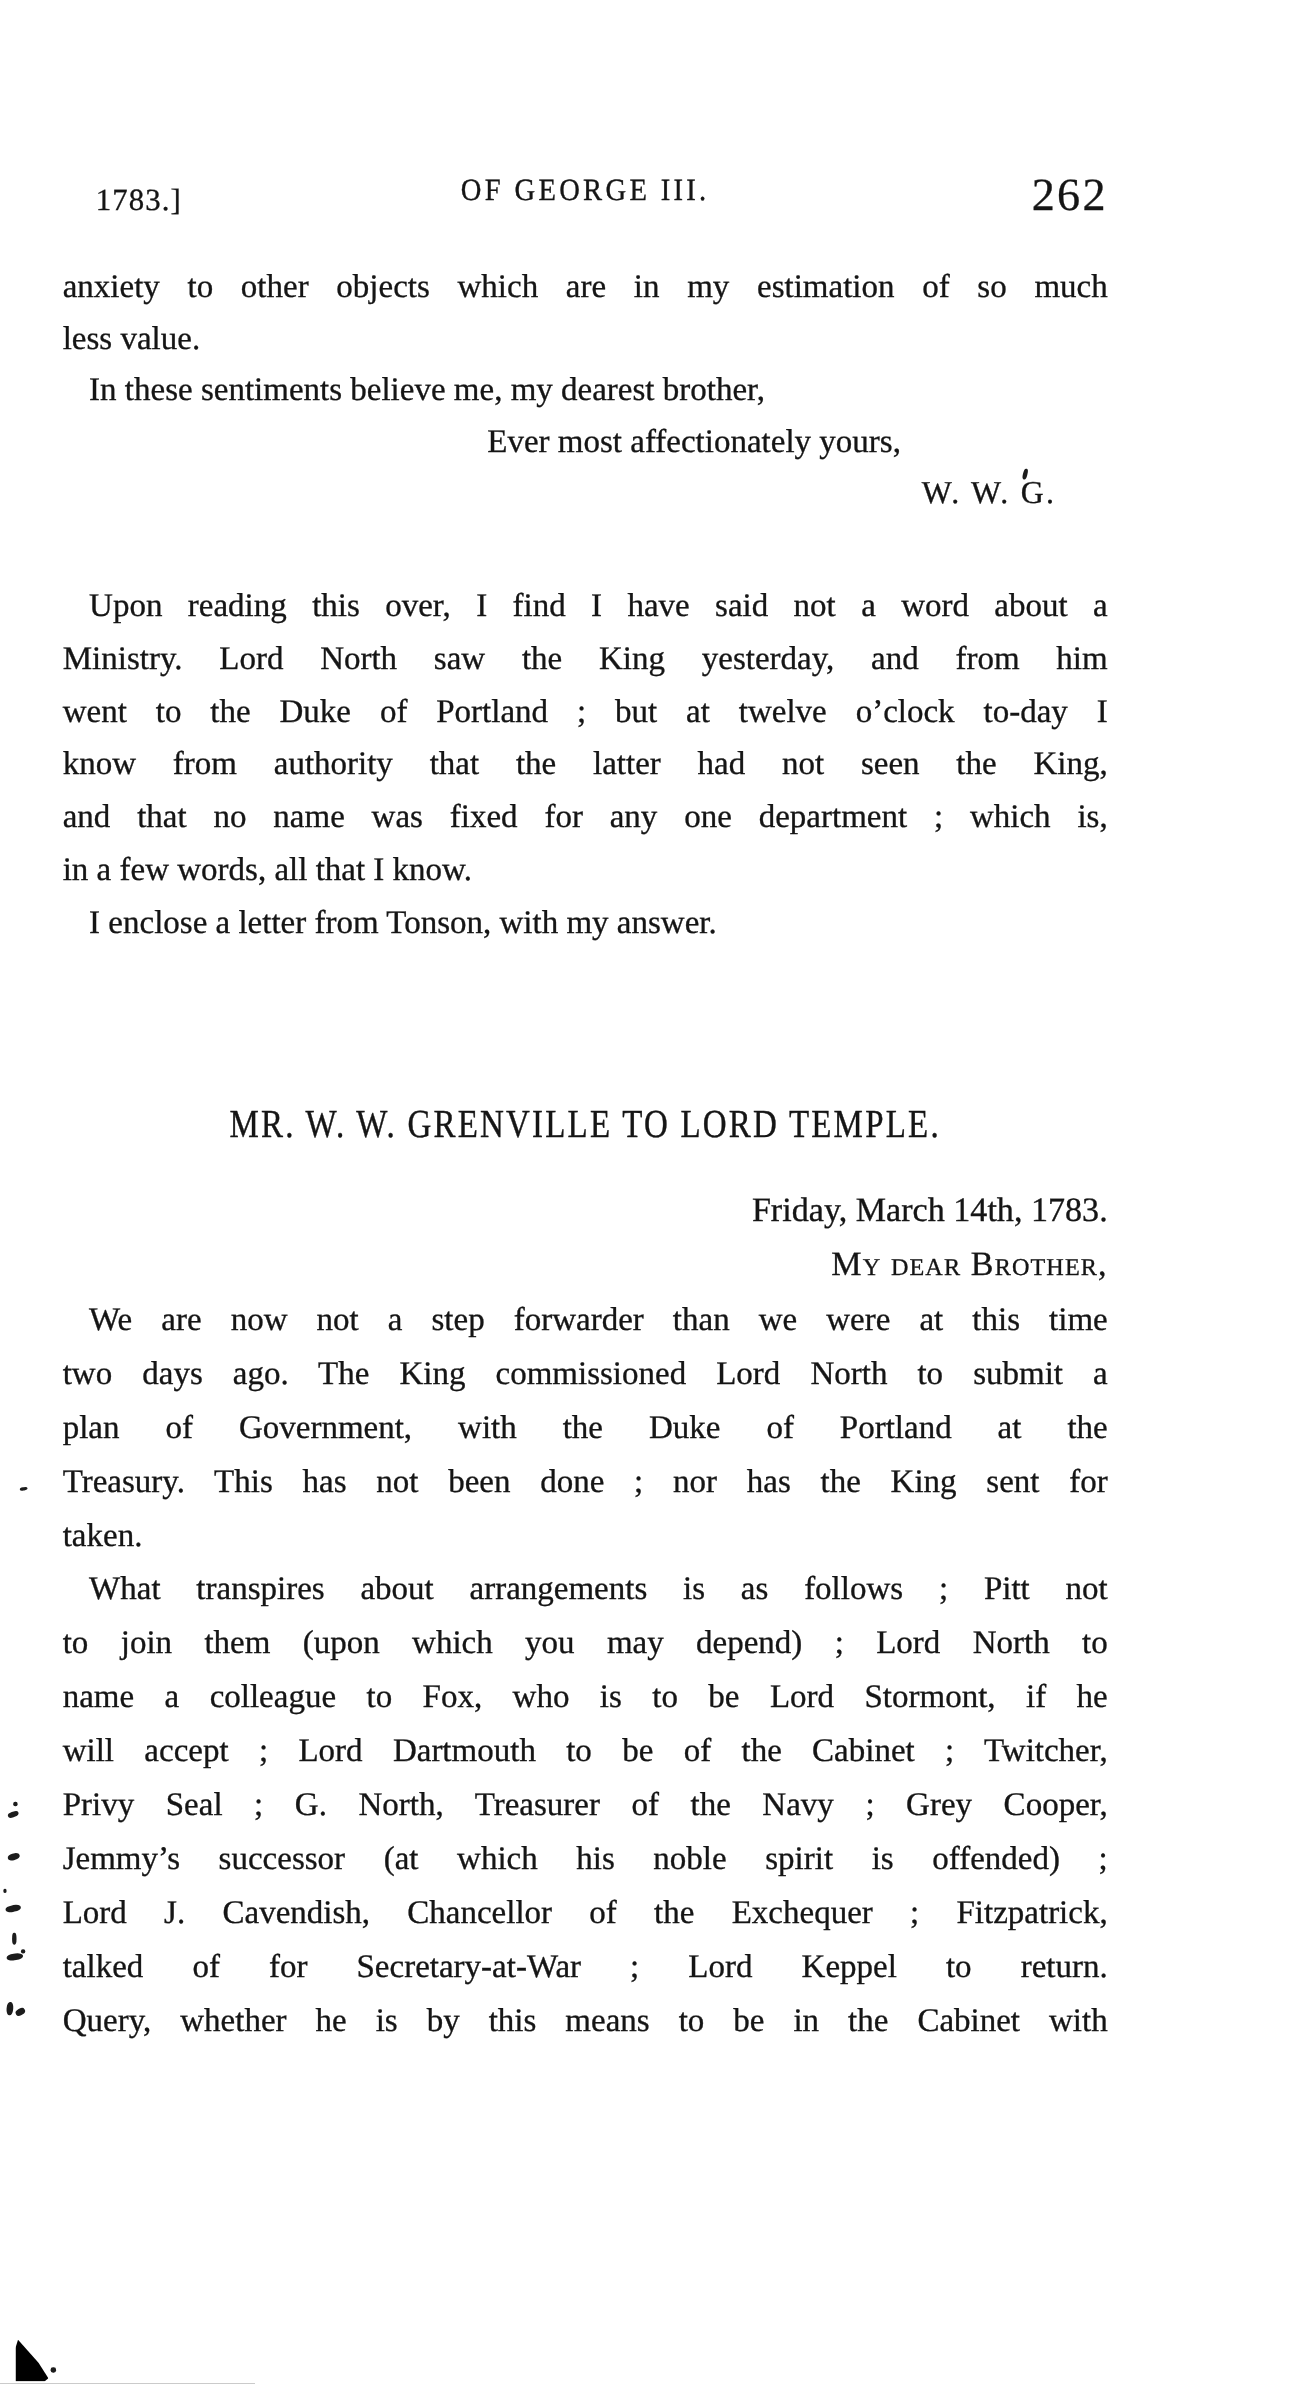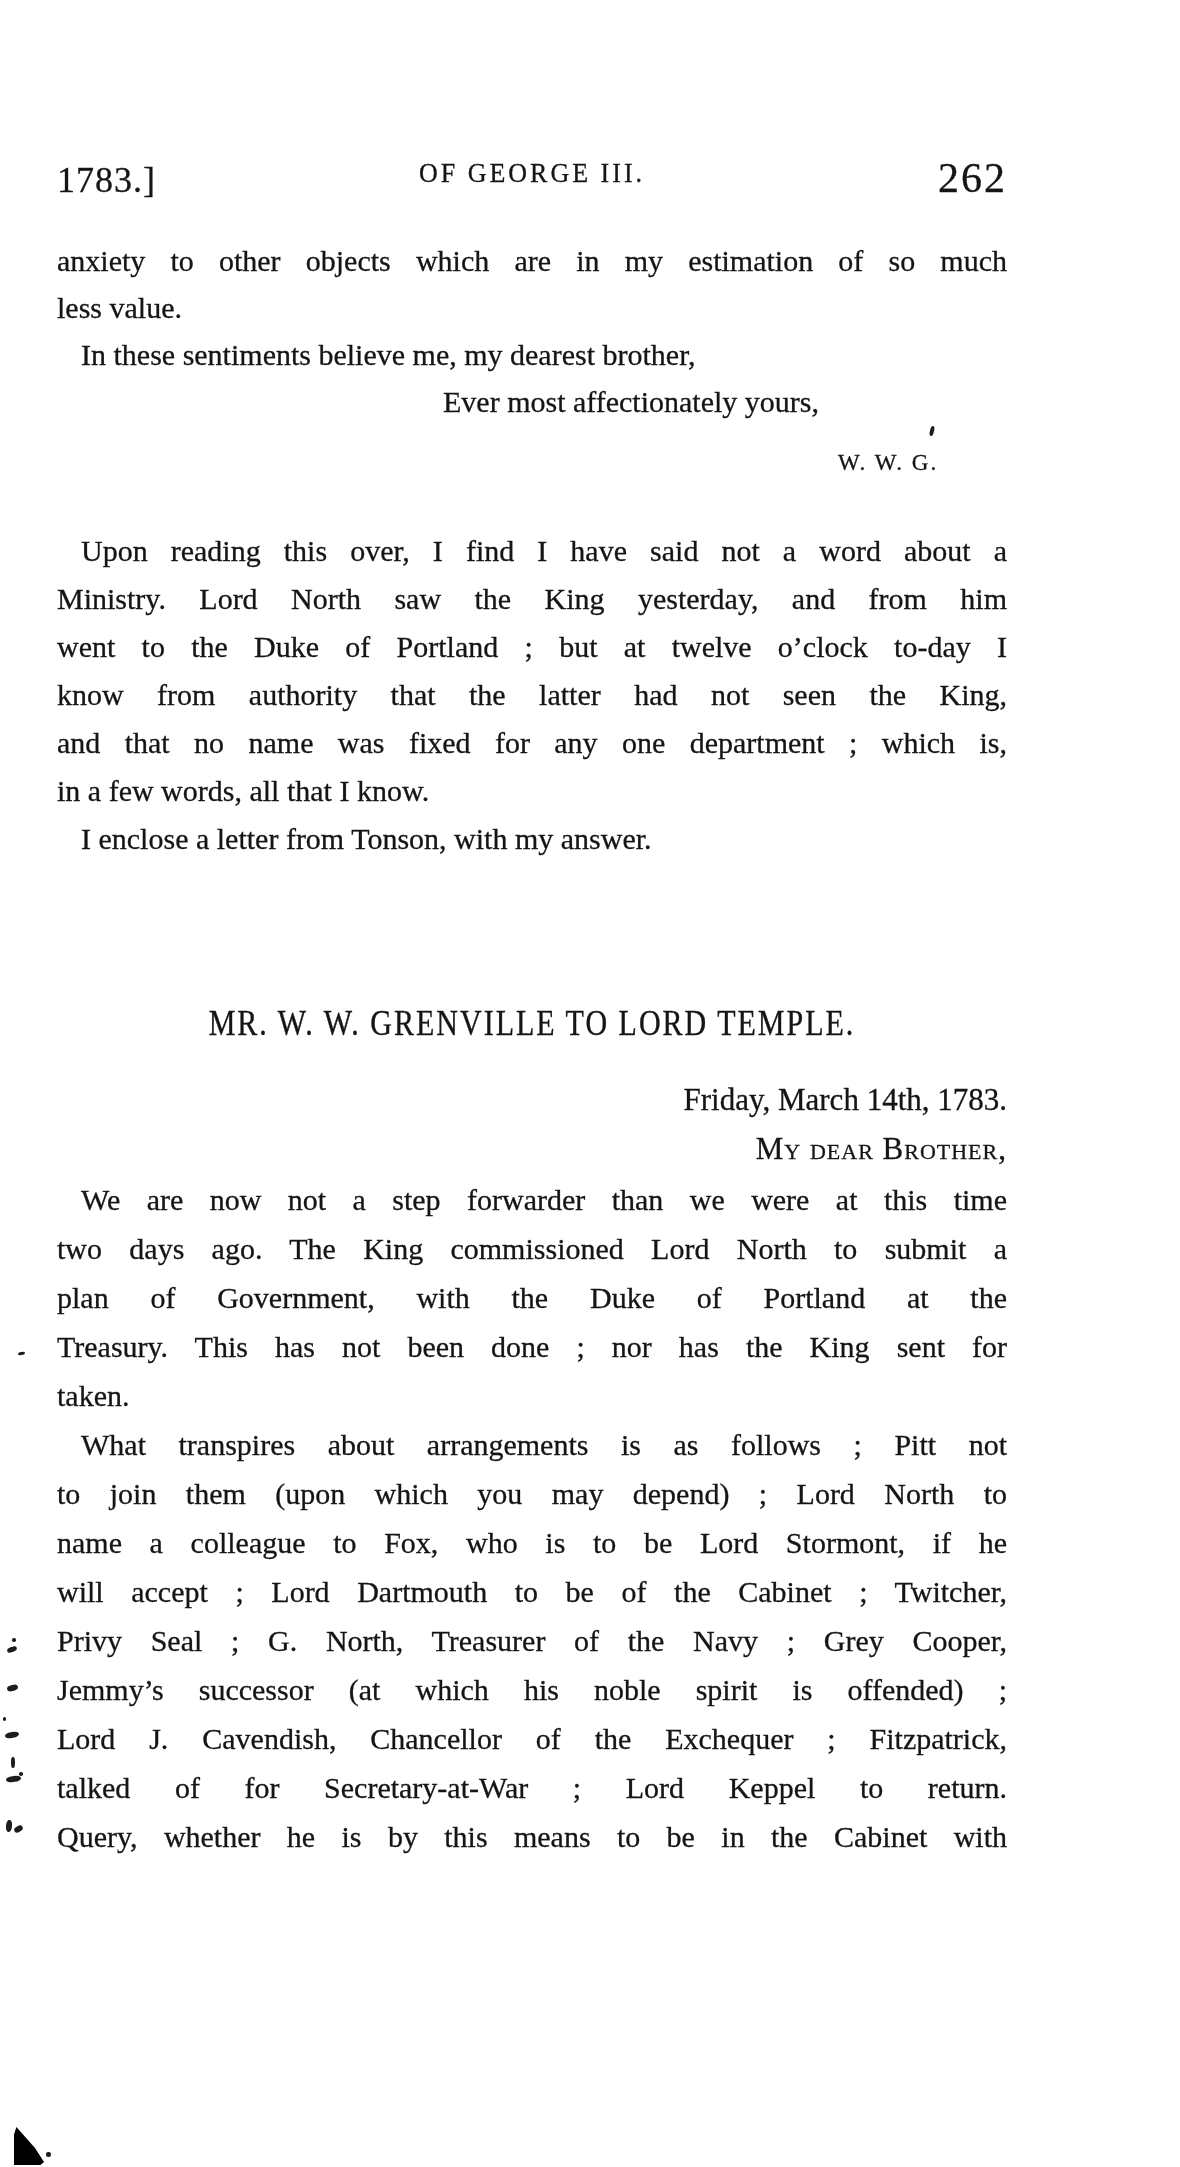--- a/index.html
+++ b/index.html
@@ -11,40 +11,40 @@
     font-family:"Liberation Serif","DejaVu Serif",serif;
     overflow:hidden;
     -webkit-text-stroke:0.3px #151515;
   }
   .textblock{position:absolute;left:57px;width:950px;}
   
   .header{
     top:154px;
     display:flex;justify-content:space-between;align-items:baseline;
   }
-  .hdr-year{font-size:36px;letter-spacing:1px;}
+  .hdr-year{font-size:28px;letter-spacing:1px;margin-left:30px;}
   .hdr-running{
     position:absolute;left:0;right:0;top:4px;
     text-align:center;font-size:26px;letter-spacing:3px;
     transform:scaleY(1.08);
   }
   .hdr-pagenum{font-size:42px;letter-spacing:2px;}
   
   .sec .line{
     font-size:30px;
     white-space:normal;
     text-align:left;
   }
   #sec-a{top:237px;} #sec-a .line{line-height:47px;height:47px;}
   #sec-b{top:527px;} #sec-b .line{line-height:48px;height:48px;}
   #sec-c{top:1175px;} #sec-c .line{line-height:49px;height:49px;}
   .line.j{text-align:justify;text-align-last:justify;}
   .line.ind{text-indent:24px;}
   .line.closing{padding-left:386px;}
-  .line.signature{padding-left:781px;letter-spacing:2px;font-size:23px;margin-top:14px;}
+  .line.signature{padding-left:781px;letter-spacing:2px;font-size:29px;}
   .it{}
   
   #heading{
     top:1006px;text-align:center;
     font-size:30px;letter-spacing:2px;
     transform:scaleY(1.2);
   }
   #date{top:1084px;text-align:right;padding-right:33px;font-size:31px;line-height:1;}
   #salutation{top:1133px;font-size:31px;font-variant:small-caps;letter-spacing:1px;line-height:1;text-align:right;}
   

